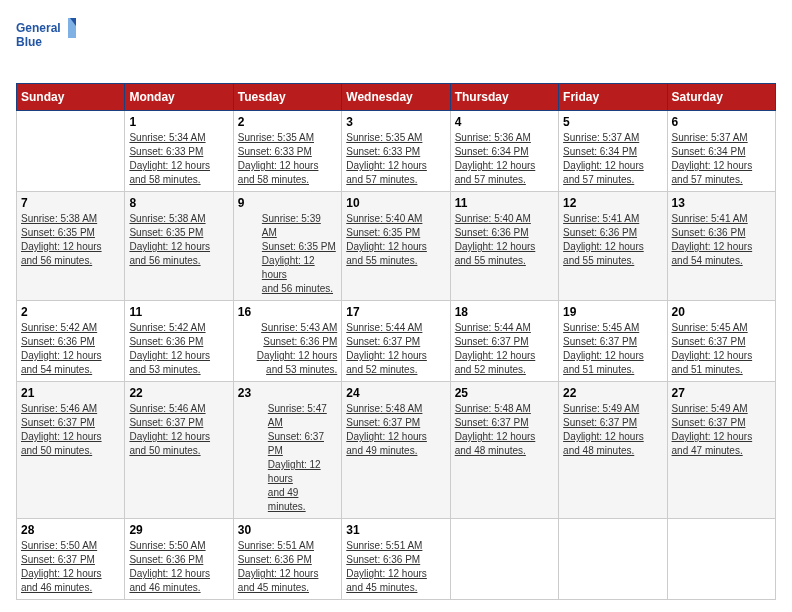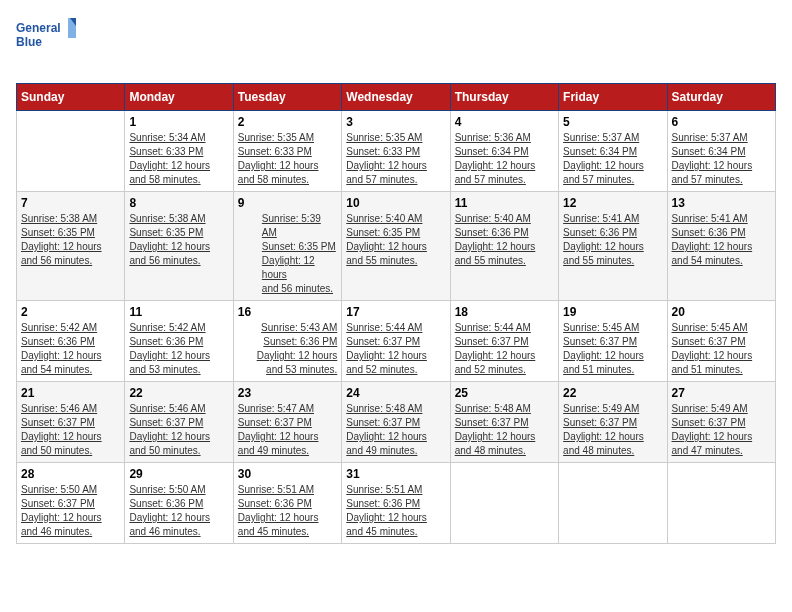--- a/index.html
+++ b/index.html
@@ -261,21 +261,21 @@
         </td>
         <td>
           <span class="day-number">22</span>
           <div class="day-info" style="white-space: pre-line;">Sunrise: 5:46 AM
 Sunset: 6:37 PM
 Daylight: 12 hours
 and 50 minutes.</div>
         </td>
         <td>
           <span class="day-number">23</span>
-          <div class="day-info" style="white-space: pre-line;">Sunrise: 5:47 AM
+          <div class="day-info" style="white-space: pre-line; margin-left: 30px;">Sunrise: 5:47 AM
 Sunset: 6:37 PM
 Daylight: 12 hours
 and 49 minutes.</div>
         </td>
         <td>
           <span class="day-number">24</span>
           <div class="day-info" style="white-space: pre-line;">Sunrise: 5:48 AM
 Sunset: 6:37 PM
 Daylight: 12 hours
 and 49 minutes.</div>

